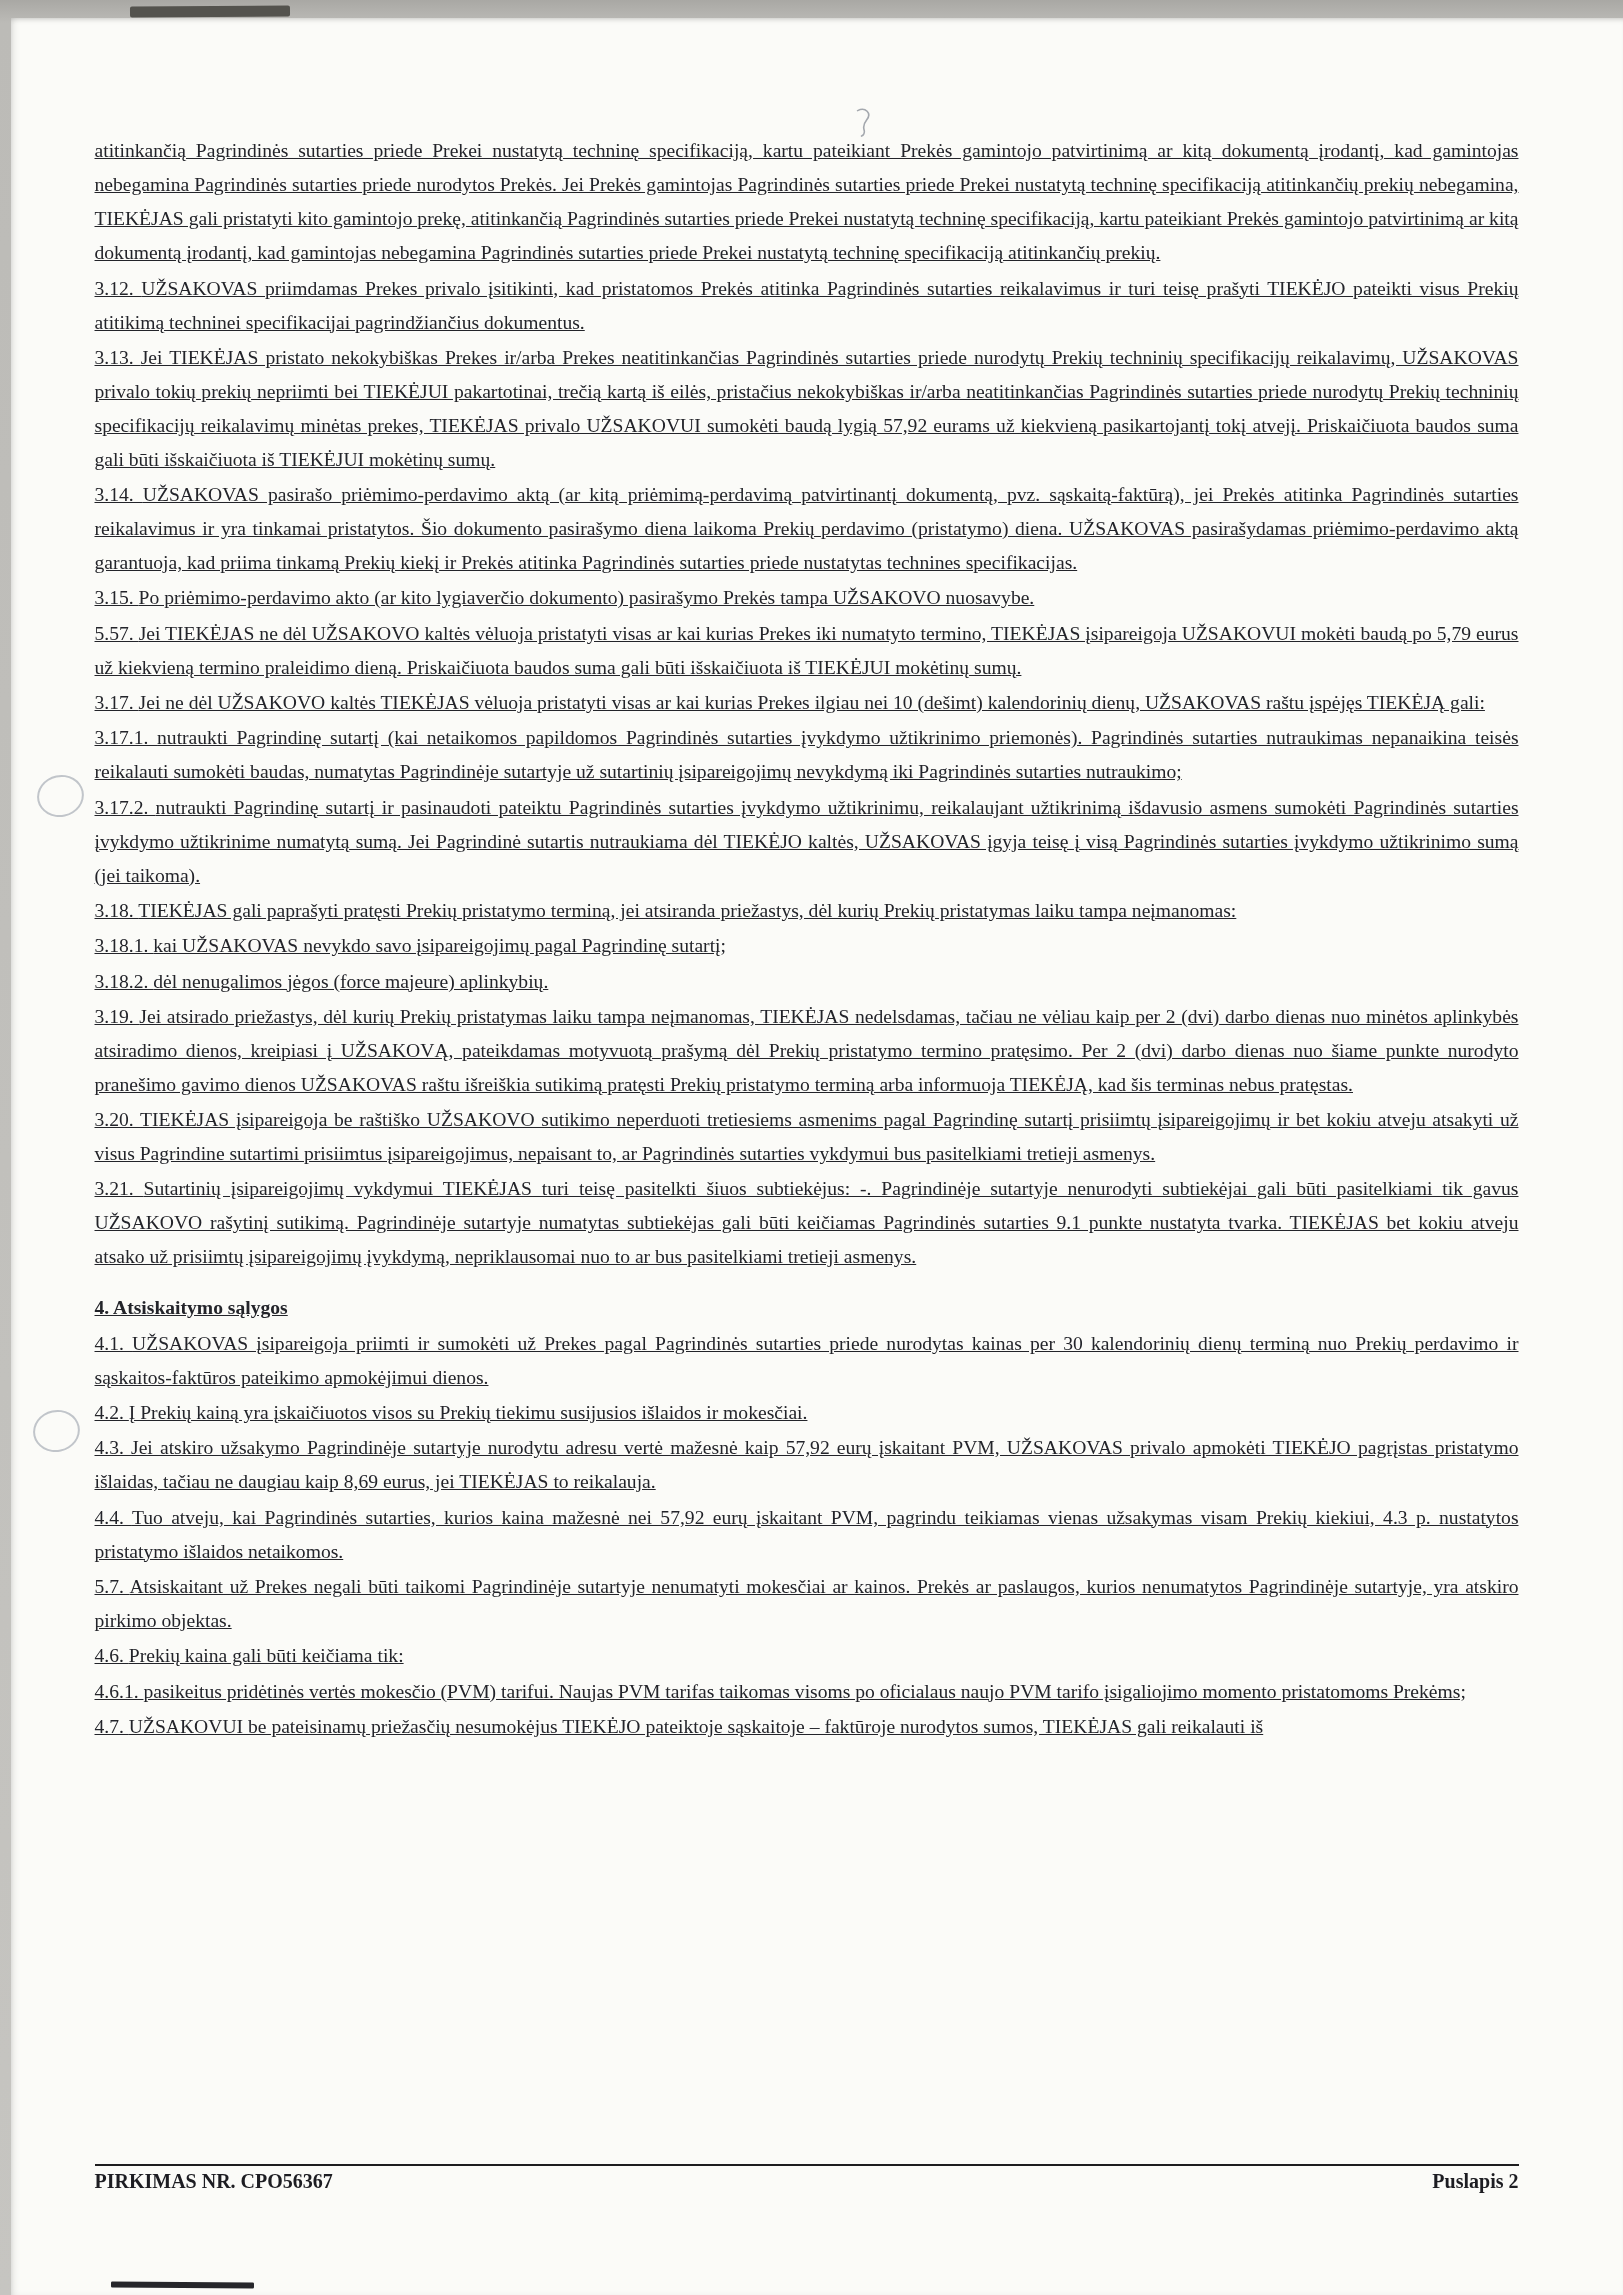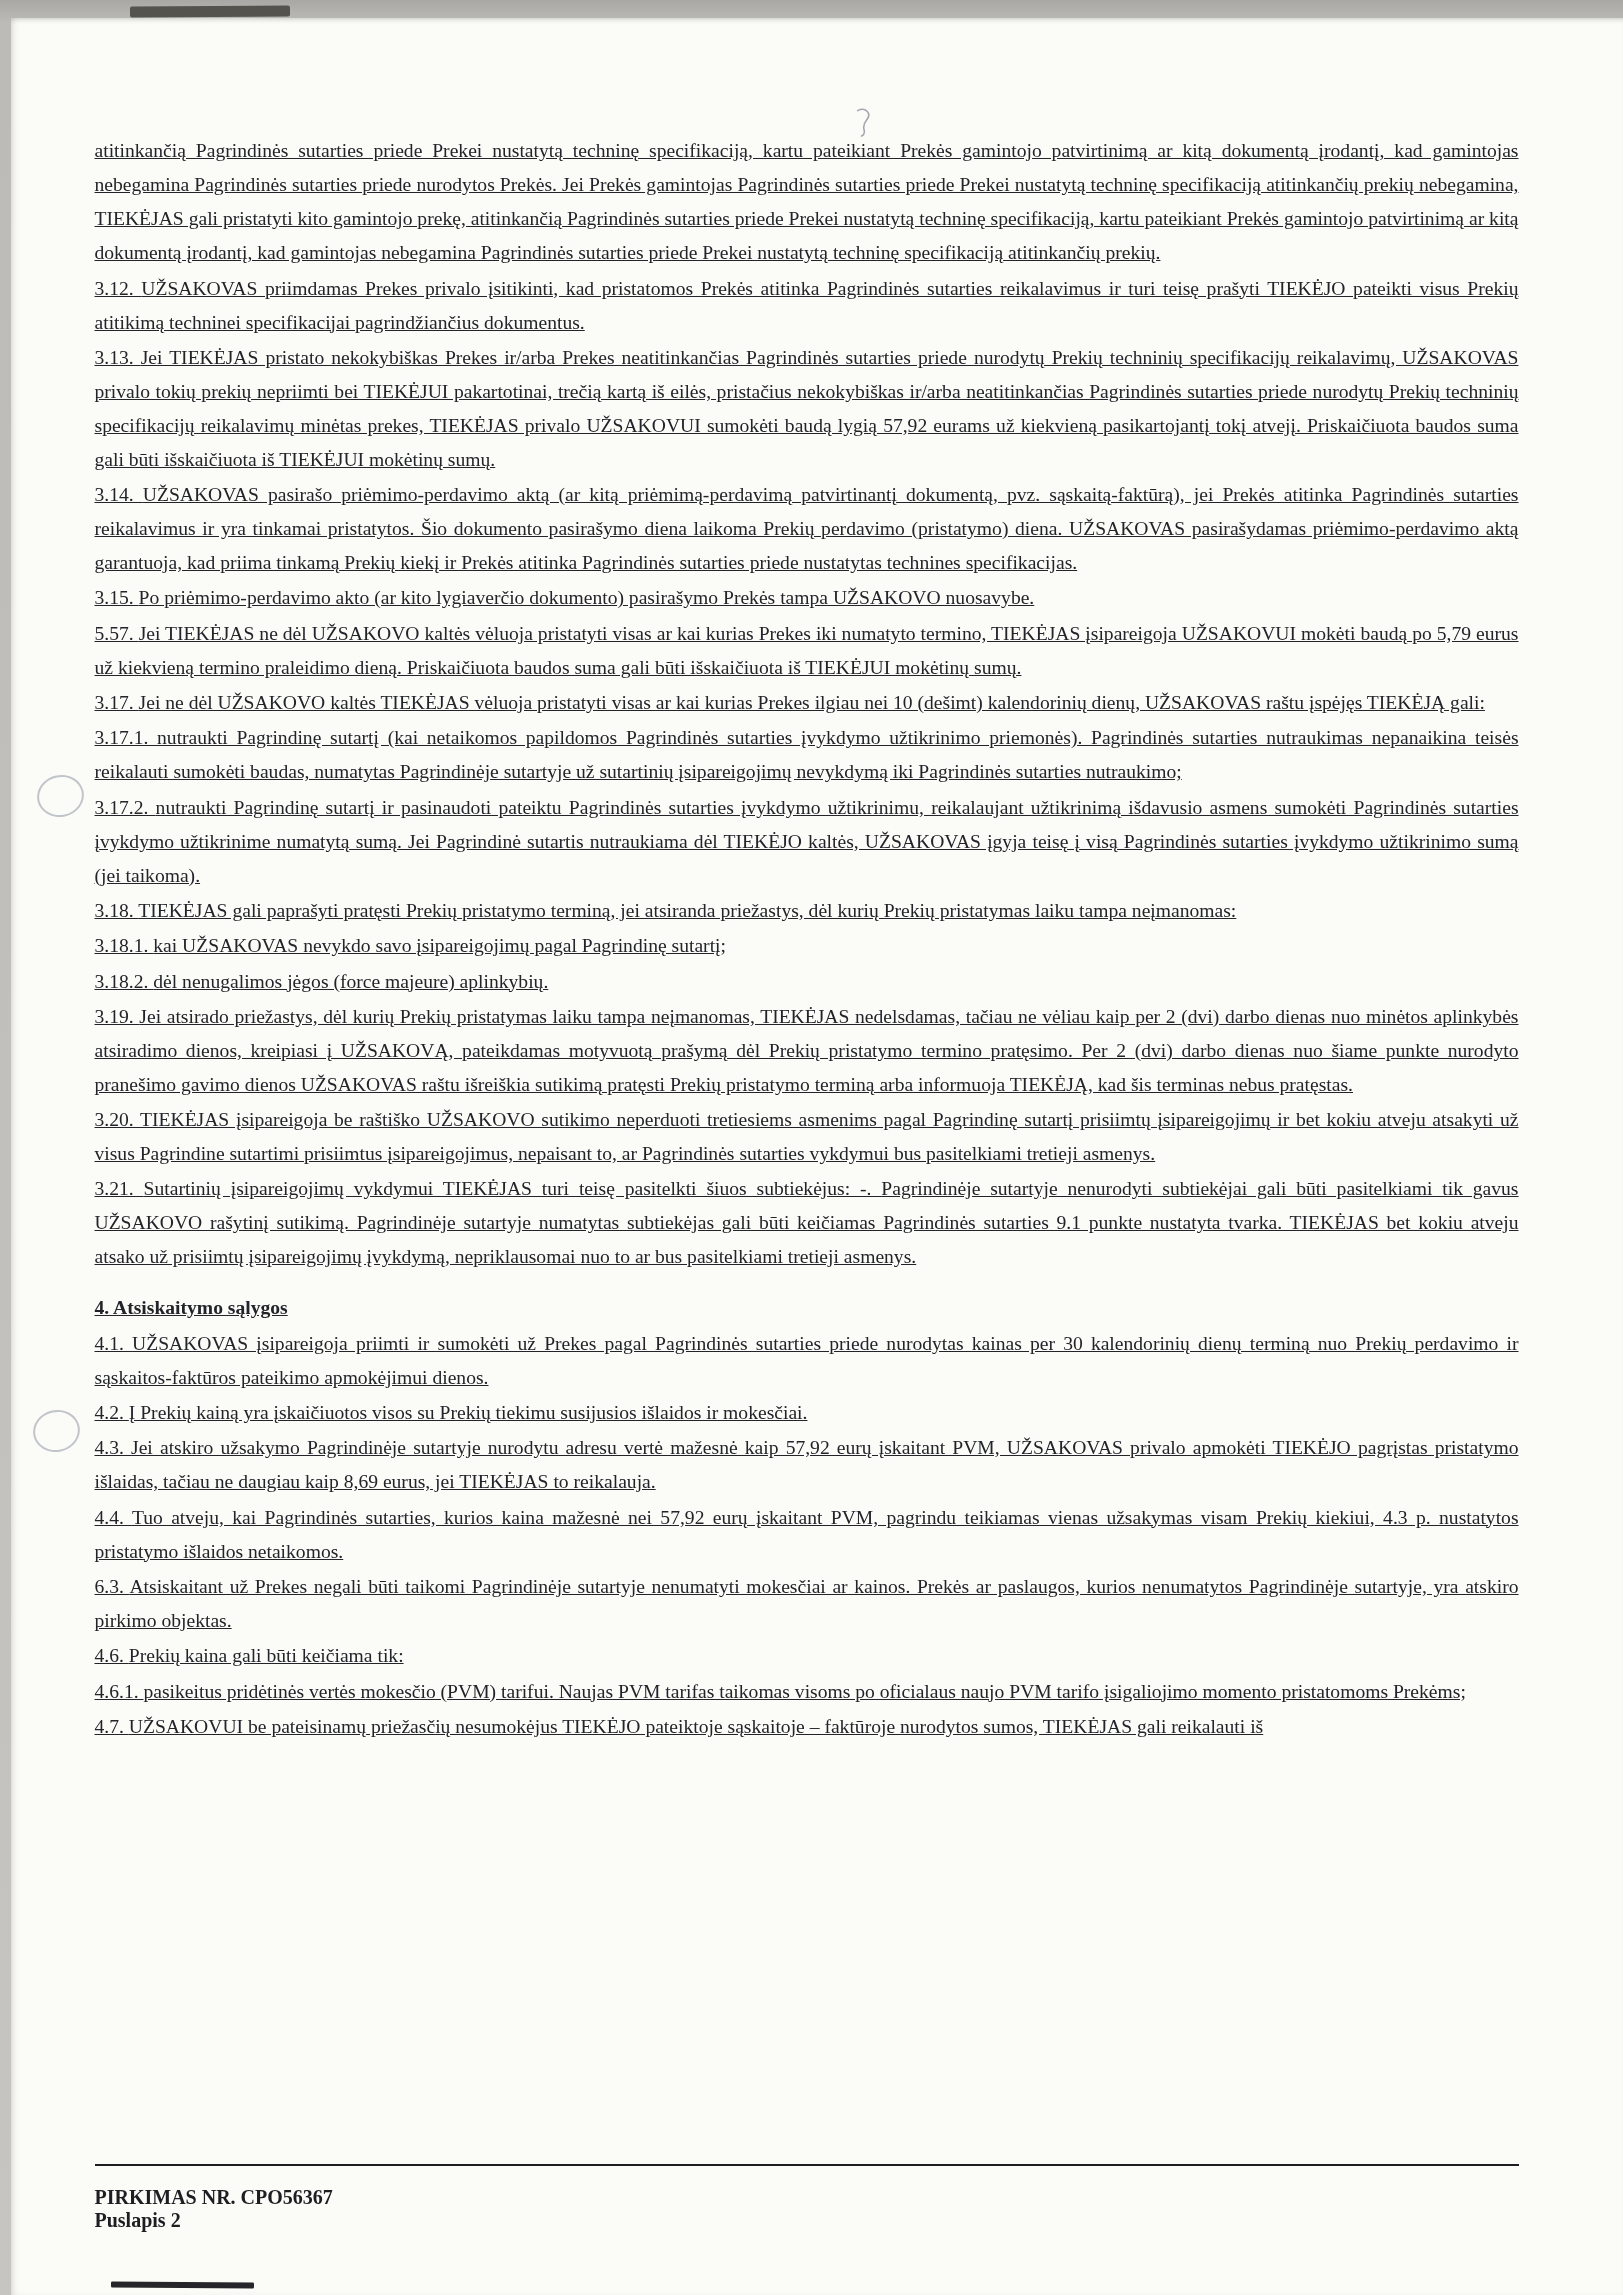--- a/index.html
+++ b/index.html
@@ -22,23 +22,23 @@
     position: absolute; left: 84px; top: 116px; width: 1424px;
     font-size: 19.6px; line-height: 34px; color: #23242a;
     text-align: justify;
     text-decoration: underline;
   }
   .content p { margin: 0 0 1.3px 0; }
   .content p.heading { font-weight: bold; margin-top: 17px; }
   .num { white-space: pre; }
   .footer {
     position: absolute; left: 84px; top: 2146px; width: 1424px;
-    border-top: 2px solid #1d1d1f; padding-top: 20px;
+    border-top: 2px solid #1d1d1f; padding-top: 4px;
     display: flex; justify-content: space-between;
-    font-weight: bold; font-size: 20px; color: #1d1d22; flex-direction: column;
+    font-weight: bold; font-size: 20px; color: #1d1d22;
   }
   .punch {
     position: absolute; width: 43px; height: 38px;
     border: 2.6px solid #b6bbc2; border-radius: 50%;
     opacity: 0.85; transform: rotate(-12deg);
     background: transparent;
   }
   .punch-1 { left: 26px; top: 757px; }
   .punch-2 { left: 22px; top: 1392px; }
   .pen-mark { position: absolute; left: 840px; top: 90px; opacity: 0.8; }
@@ -78,21 +78,21 @@
         <p class="para"><span class="num">3.18.1. </span>kai UŽSAKOVAS nevykdo savo įsipareigojimų pagal Pagrindinę sutartį;</p>
         <p class="para"><span class="num">3.18.2. </span>dėl nenugalimos jėgos (force majeure) aplinkybių.</p>
         <p class="para"><span class="num">3.19. </span>Jei atsirado priežastys, dėl kurių Prekių pristatymas laiku tampa neįmanomas, TIEKĖJAS nedelsdamas, tačiau ne vėliau kaip per 2 (dvi) darbo dienas nuo minėtos aplinkybės atsiradimo dienos, kreipiasi į UŽSAKOVĄ, pateikdamas motyvuotą prašymą dėl Prekių pristatymo termino pratęsimo. Per 2 (dvi) darbo dienas nuo šiame punkte nurodyto pranešimo gavimo dienos UŽSAKOVAS raštu išreiškia sutikimą pratęsti Prekių pristatymo terminą arba informuoja TIEKĖJĄ, kad šis terminas nebus pratęstas.</p>
         <p class="para"><span class="num">3.20. </span>TIEKĖJAS įsipareigoja be raštiško UŽSAKOVO sutikimo neperduoti tretiesiems asmenims pagal Pagrindinę sutartį prisiimtų įsipareigojimų ir bet kokiu atveju atsakyti už visus Pagrindine sutartimi prisiimtus įsipareigojimus, nepaisant to, ar Pagrindinės sutarties vykdymui bus pasitelkiami tretieji asmenys.</p>
         <p class="para"><span class="num">3.21. </span>Sutartinių įsipareigojimų vykdymui TIEKĖJAS turi teisę pasitelkti šiuos subtiekėjus: -. Pagrindinėje sutartyje nenurodyti subtiekėjai gali būti pasitelkiami tik gavus UŽSAKOVO rašytinį sutikimą. Pagrindinėje sutartyje numatytas subtiekėjas gali būti keičiamas Pagrindinės sutarties 9.1 punkte nustatyta tvarka. TIEKĖJAS bet kokiu atveju atsako už prisiimtų įsipareigojimų įvykdymą, nepriklausomai nuo to ar bus pasitelkiami tretieji asmenys.</p>
         <p class="heading"><span class="num">4. </span>Atsiskaitymo sąlygos</p>
         <p class="para"><span class="num">4.1. </span>UŽSAKOVAS įsipareigoja priimti ir sumokėti už Prekes pagal Pagrindinės sutarties priede nurodytas kainas per 30 kalendorinių dienų terminą nuo Prekių perdavimo ir sąskaitos-faktūros pateikimo apmokėjimui dienos.</p>
         <p class="para"><span class="num">4.2. </span>Į Prekių kainą yra įskaičiuotos visos su Prekių tiekimu susijusios išlaidos ir mokesčiai.</p>
         <p class="para"><span class="num">4.3. </span>Jei atskiro užsakymo Pagrindinėje sutartyje nurodytu adresu vertė mažesnė kaip 57,92 eurų įskaitant PVM, UŽSAKOVAS privalo apmokėti TIEKĖJO pagrįstas pristatymo išlaidas, tačiau ne daugiau kaip 8,69 eurus, jei TIEKĖJAS to reikalauja.</p>
         <p class="para"><span class="num">4.4. </span>Tuo atveju, kai Pagrindinės sutarties, kurios kaina mažesnė nei 57,92 eurų įskaitant PVM, pagrindu teikiamas vienas užsakymas visam Prekių kiekiui, 4.3 p. nustatytos pristatymo išlaidos netaikomos.</p>
-        <p class="para"><span class="num">6.3. </span>Atsiskaitant už Prekes negali būti taikomi Pagrindinėje sutartyje nenumatyti mokesčiai ar kainos. Prekės ar paslaugos, kurios nenumatytos Pagrindinėje sutartyje, yra atskiro pirkimo objektas.</p>
+        <p class="para"><span class="num">5.7. </span>Atsiskaitant už Prekes negali būti taikomi Pagrindinėje sutartyje nenumatyti mokesčiai ar kainos. Prekės ar paslaugos, kurios nenumatytos Pagrindinėje sutartyje, yra atskiro pirkimo objektas.</p>
         <p class="para"><span class="num">4.6. </span>Prekių kaina gali būti keičiama tik:</p>
         <p class="para"><span class="num">4.6.1. </span>pasikeitus pridėtinės vertės mokesčio (PVM) tarifui. Naujas PVM tarifas taikomas visoms po oficialaus naujo PVM tarifo įsigaliojimo momento pristatomoms Prekėms;</p>
         <p class="para"><span class="num">4.7. </span>UŽSAKOVUI be pateisinamų priežasčių nesumokėjus TIEKĖJO pateiktoje sąskaitoje – faktūroje nurodytos sumos, TIEKĖJAS gali reikalauti iš</p>
       </main>
 
     <footer class="footer">
       <span>PIRKIMAS NR. CPO56367</span>
       <span>Puslapis 2</span>
     </footer>
 

